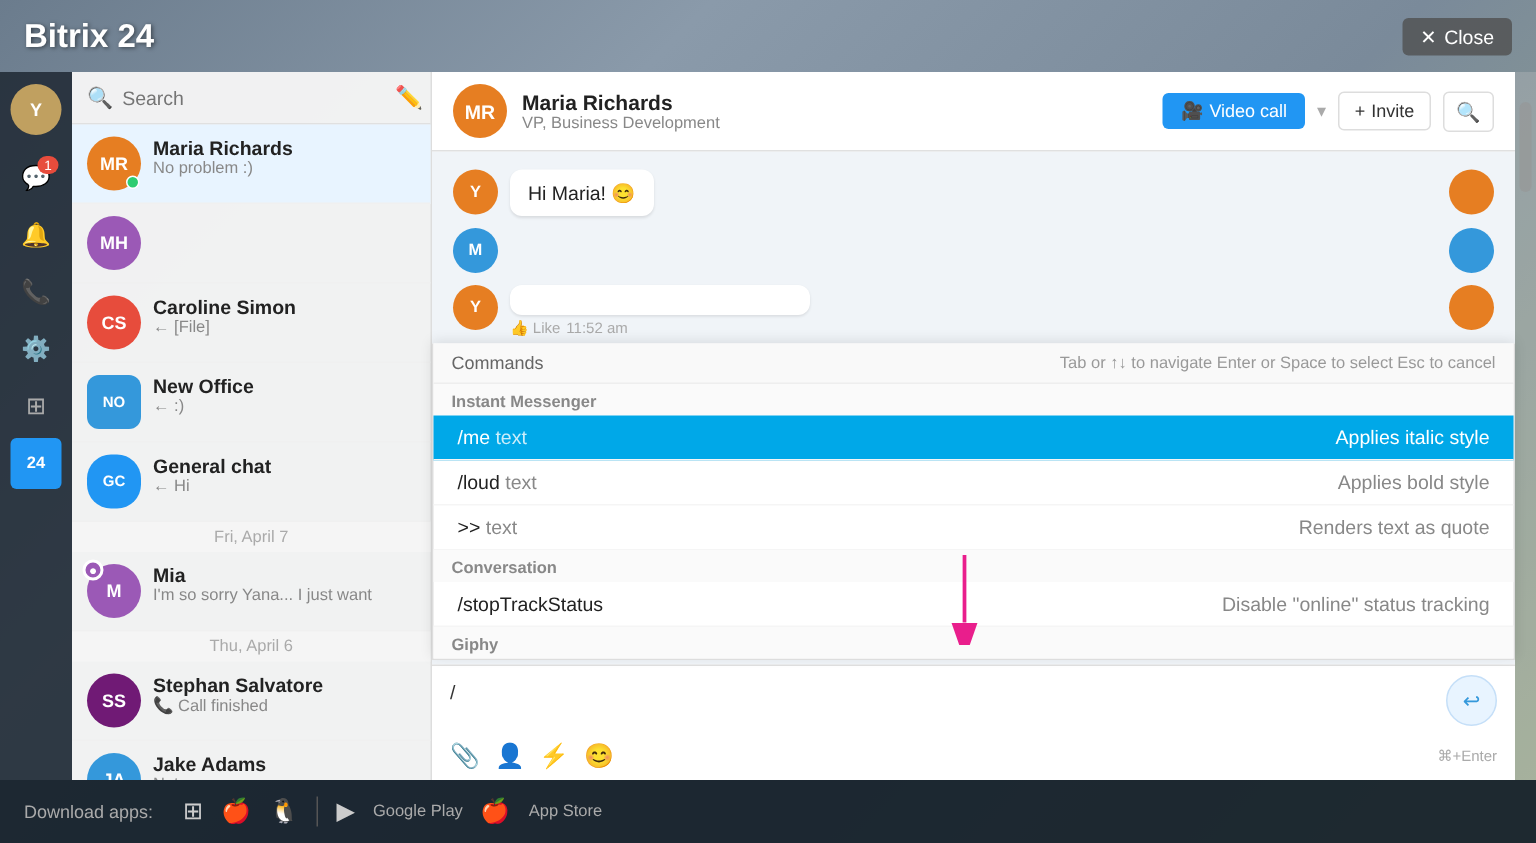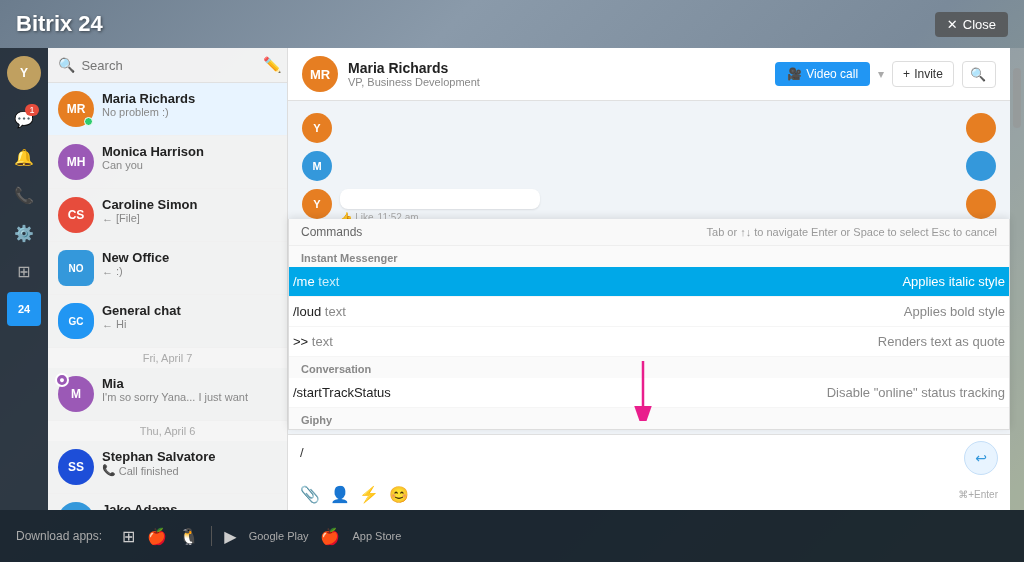--- a/index.html
+++ b/index.html
@@ -194,21 +194,21 @@
       font-weight: bold;
       color: white;
       background: #888;
       position: relative;
     }
 
     .chat-avatar.orange { background: #e67e22; }
     .chat-avatar.blue { background: #3498db; }
     .chat-avatar.purple { background: #9b59b6; }
     .chat-avatar.red { background: #e74c3c; }
-    .chat-avatar.teal { background: #1d4ed8; }
+    .chat-avatar.teal { background: #701a75; }
     .chat-avatar.group { background: #3498db; border-radius: 8px; }
 
     .online-dot {
       position: absolute;
       bottom: 1px;
       right: 1px;
       width: 9px;
       height: 9px;
       background: #2ecc71;
       border-radius: 50%;
@@ -426,21 +426,21 @@
       font-weight: 600;
       color: #888;
       padding: 6px 12px 3px;
       background: #fafafa;
     }
 
     .command-row {
       display: flex;
       justify-content: space-between;
       align-items: center;
-      padding: 7px 4px;
+      padding: 7px 16px;
       cursor: pointer;
       border-bottom: 1px solid #f5f5f5;
       font-size: 13px;
     }
 
     .command-row.active {
       background: #00a8e8;
       color: white;
     }
 
@@ -530,21 +530,21 @@
     
     .arrow-pointer {
       position: absolute;
       bottom: 85px;
       left: 335px;
       z-index: 101;
     }
 
     
     .bottom-bar {
-      height: 52px;
+      height: 42px;
       background: rgba(20,30,40,0.92);
       display: flex;
       align-items: center;
       padding: 0 16px;
       gap: 20px;
       color: #ccc;
       font-size: 12px;
     }
 
     .bottom-label {
@@ -646,24 +646,20 @@
           <div class="online-dot"></div>
         </div>
         <div class="chat-info">
           <div class="chat-name">Maria Richards</div>
           <div class="chat-preview">No problem :)</div>
         </div>
       </div>
 
       <div class="chat-item">
         <div class="chat-avatar purple">MH</div>
-        <div class="chat-info">
-          <div class="chat-name">Monica Harrison</div>
-          <div class="chat-preview">Can you</div>
-        </div>
       </div>
 
       <div class="chat-item">
         <div class="chat-avatar red">CS</div>
         <div class="chat-info">
           <div class="chat-name">Caroline Simon</div>
           <div class="chat-preview">← [File]</div>
         </div>
       </div>
 
@@ -737,20 +733,23 @@
           <button class="search-icon-btn">
             <span>🔍</span>
           </button>
         </div>
       </div>
 
       <div class="messages-area">
 
         <div class="message-row">
           <div class="msg-avatar">Y</div>
+          <div>
+            <div class="message-bubble">Hi Maria! 😊</div>
+          </div>
           <div style="flex:1;"></div>
           <div style="width:30px;height:30px;border-radius:50%;background:#e67e22;flex-shrink:0;"></div>
         </div>
 
         <div class="message-row">
           <div class="msg-avatar blue">M</div>
           <div style="flex:1;"></div>
           <div style="width:30px;height:30px;border-radius:50%;background:#3498db;flex-shrink:0;"></div>
         </div>
 
@@ -837,21 +836,21 @@
             <span class="command-name">&gt;&gt;</span>
             <span class="command-text"> <span>text</span></span>
           </span>
           <span class="command-desc">Renders text as quote</span>
         </div>
 
         <div class="command-section-title">Conversation</div>
 
 
         <div class="command-row">
-          <span class="command-name">/startTrackStatus</span>
+          <span class="command-name">/stopTrackStatus</span>
           <span class="command-desc">Disable "online" status tracking</span>
         </div>
 
         <div class="command-section-title">Giphy</div>
       </div>
 
       <div class="arrow-pointer">
         <svg width="40" height="60" viewBox="0 0 40 60">
           <defs>
             <marker id="arrowhead" markerWidth="10" markerHeight="7" refX="0" refY="3.5" orient="auto">

